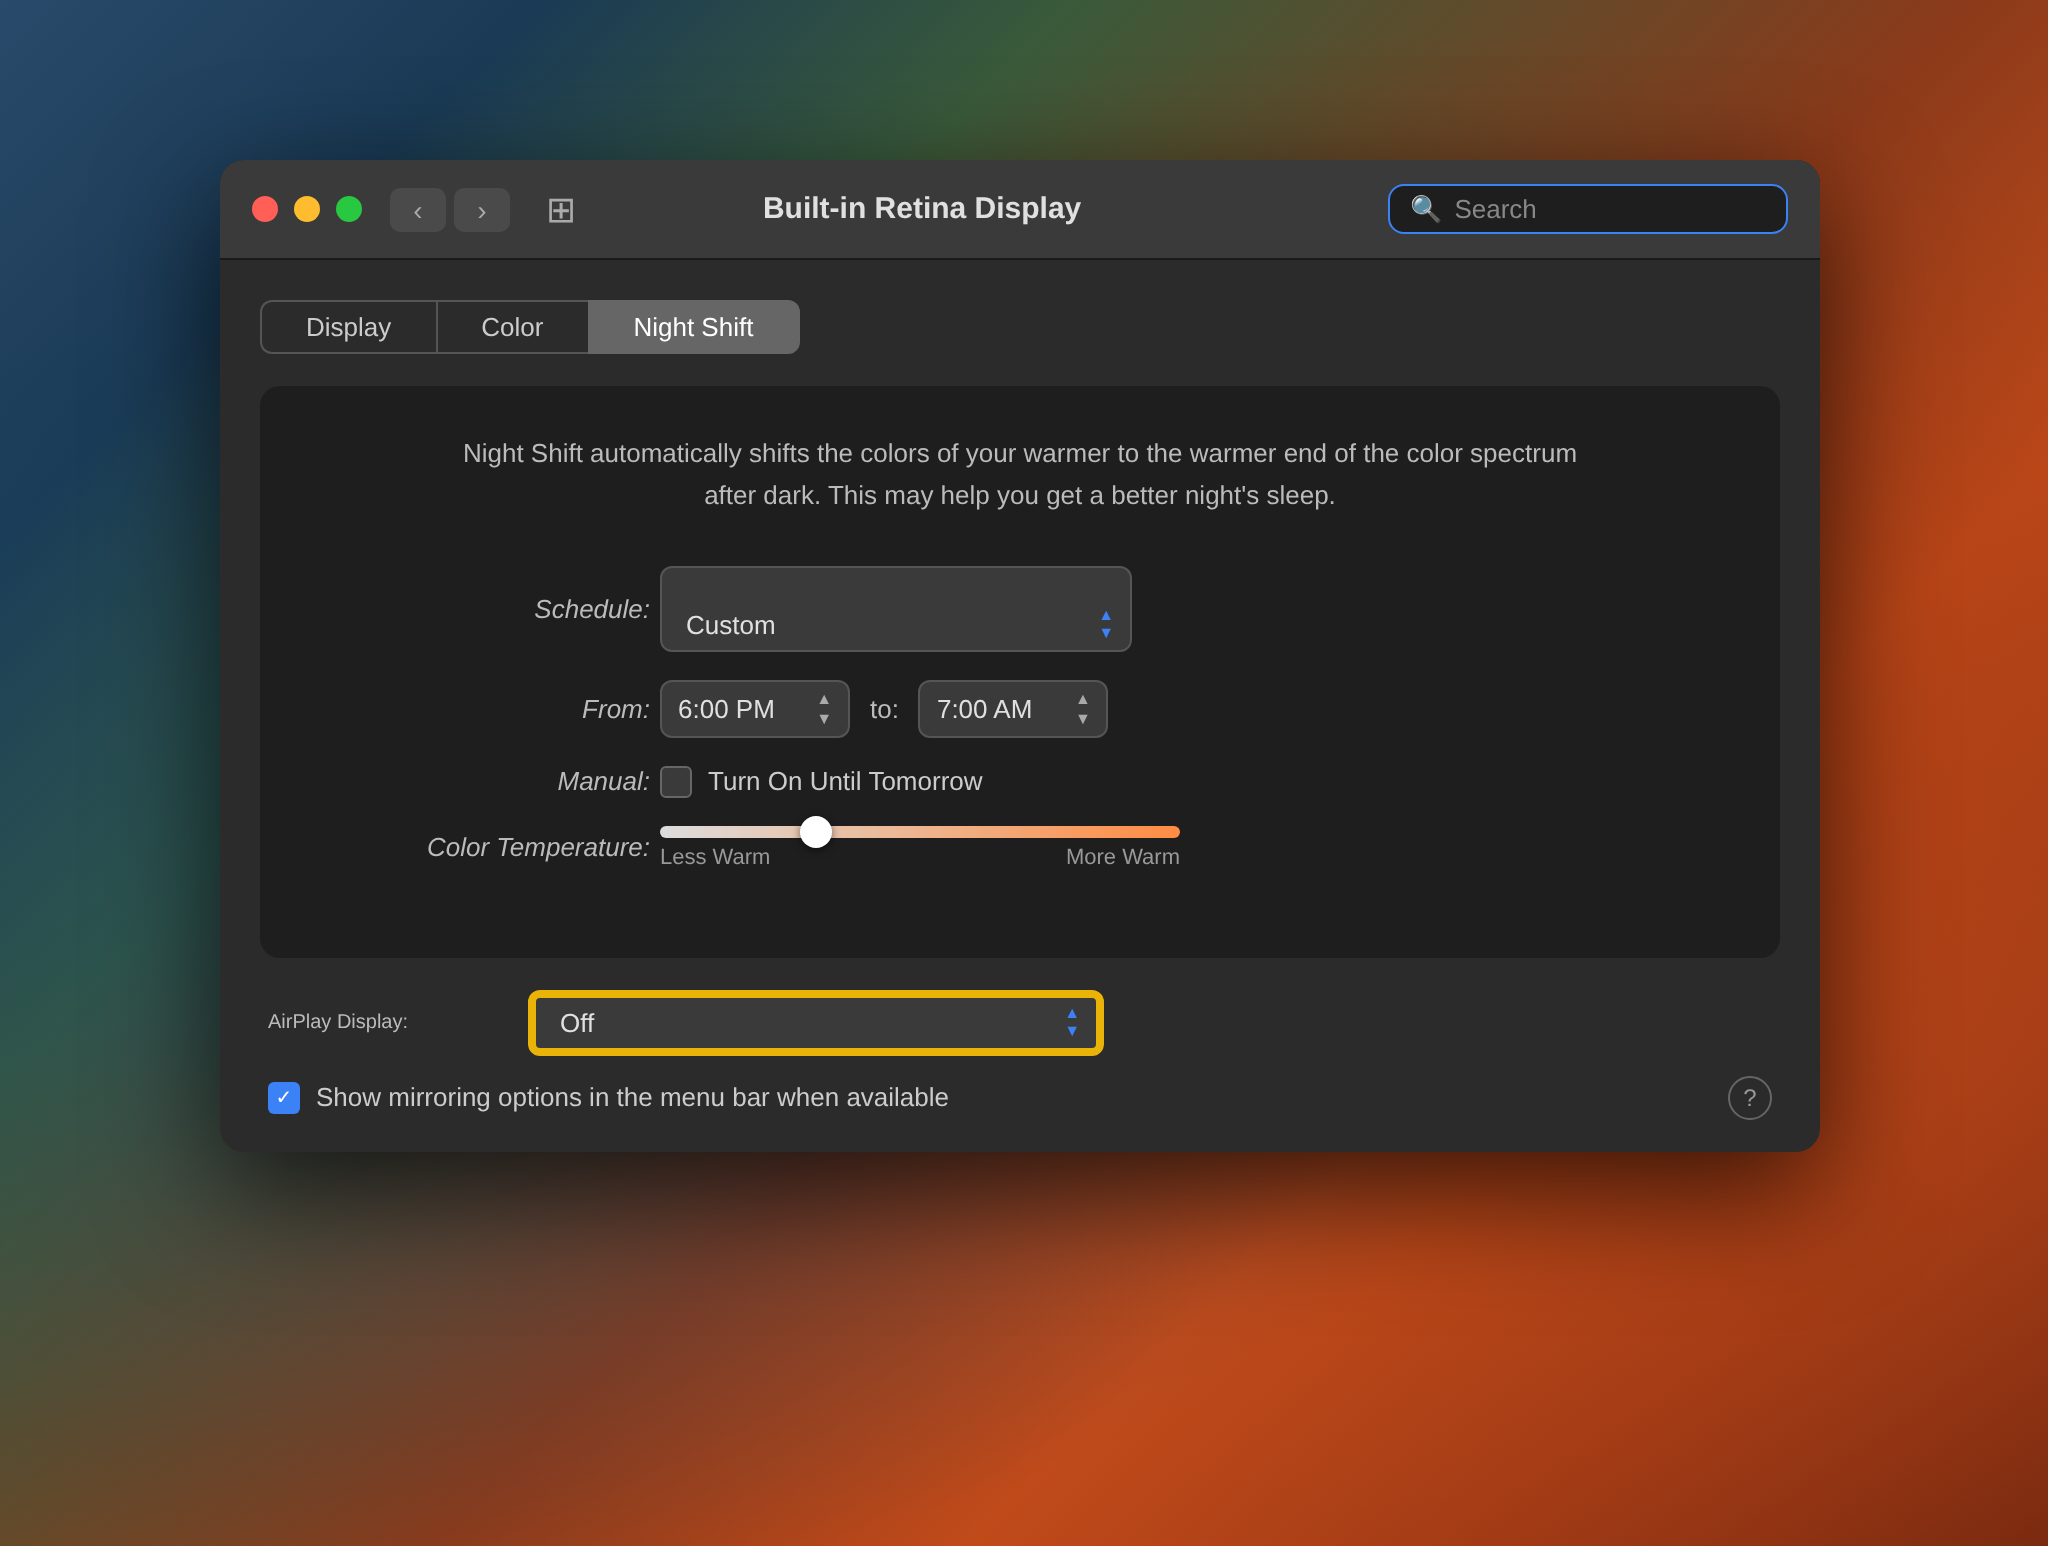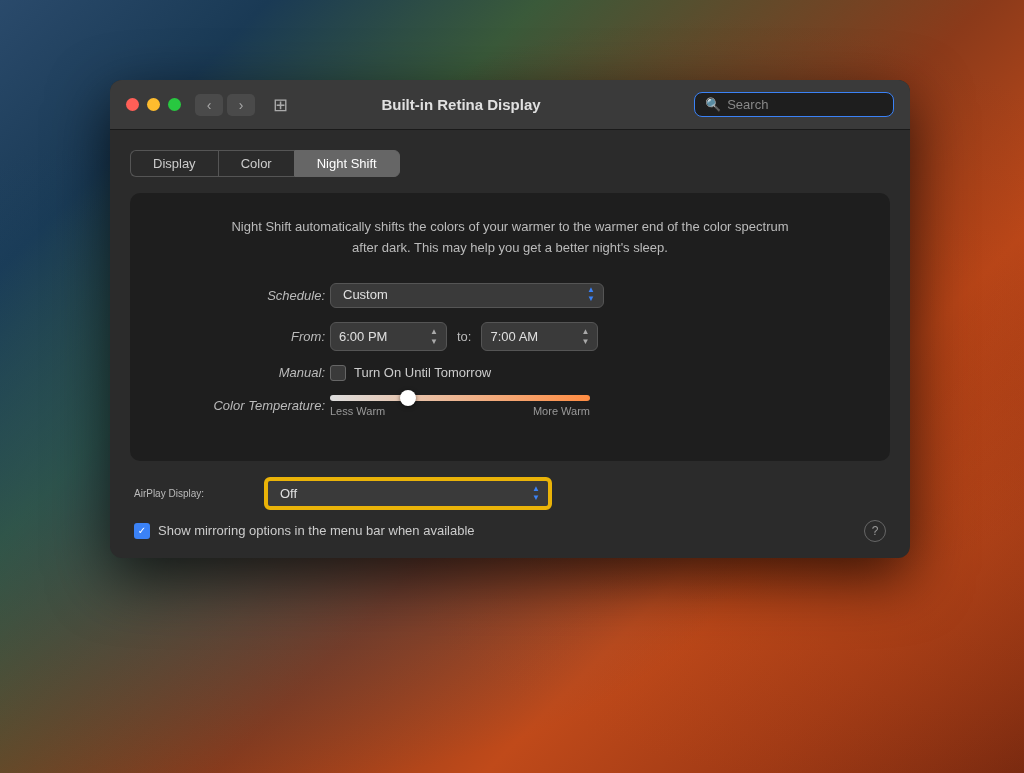--- a/index.html
+++ b/index.html
@@ -196,22 +196,22 @@
     }
 
     
     .dropdown {
       display: flex;
       align-items: center;
       justify-content: space-between;
       background: #3a3a3a;
       border: 1px solid #555;
       border-radius: 6px;
-      padding: 2px 8px 4px 12px;
-      width: 274px;
+      padding: 20px 8px 4px 12px;
+      width: 236px;
       cursor: pointer;
     }
 
     .dropdown-text {
       color: #e0e0e0;
       font-size: 13px;
     }
 
     .dropdown-arrows {
       display: flex;
@@ -229,21 +229,21 @@
       gap: 10px;
     }
 
     .time-field {
       display: flex;
       align-items: center;
       background: #3a3a3a;
       border: 1px solid #555;
       border-radius: 6px;
       padding: 4px 8px;
-      width: 117px;
+      width: 95px;
       justify-content: space-between;
     }
 
     .time-value {
       color: #e0e0e0;
       font-size: 13px;
     }
 
     .time-arrows {
       display: flex;

